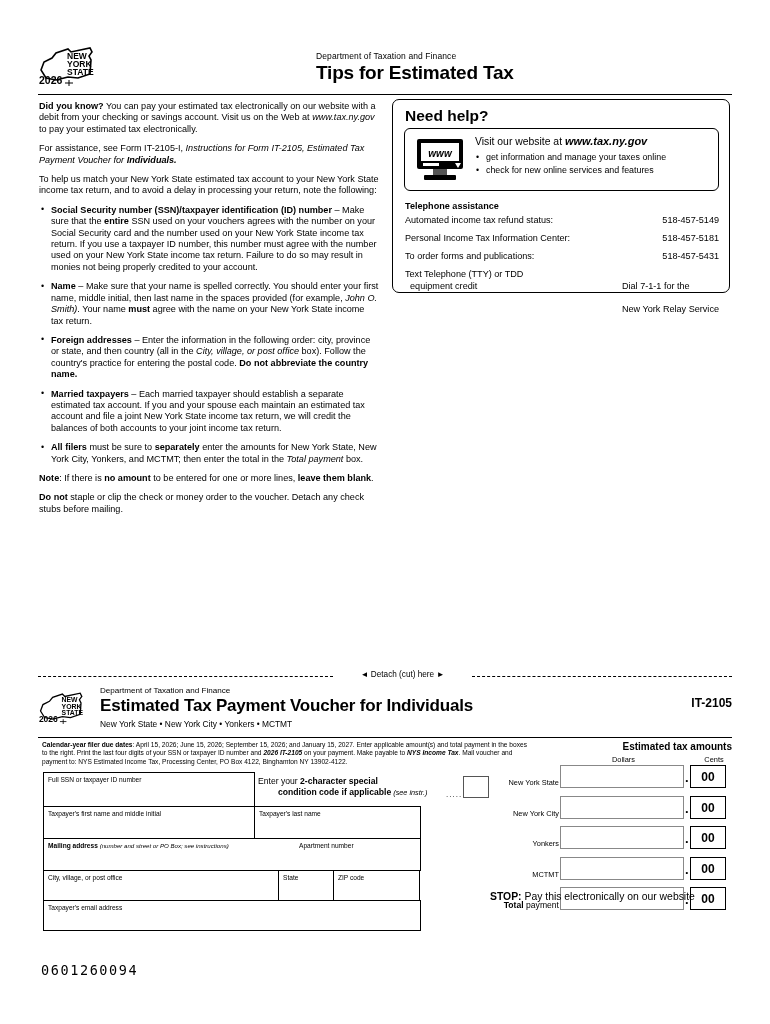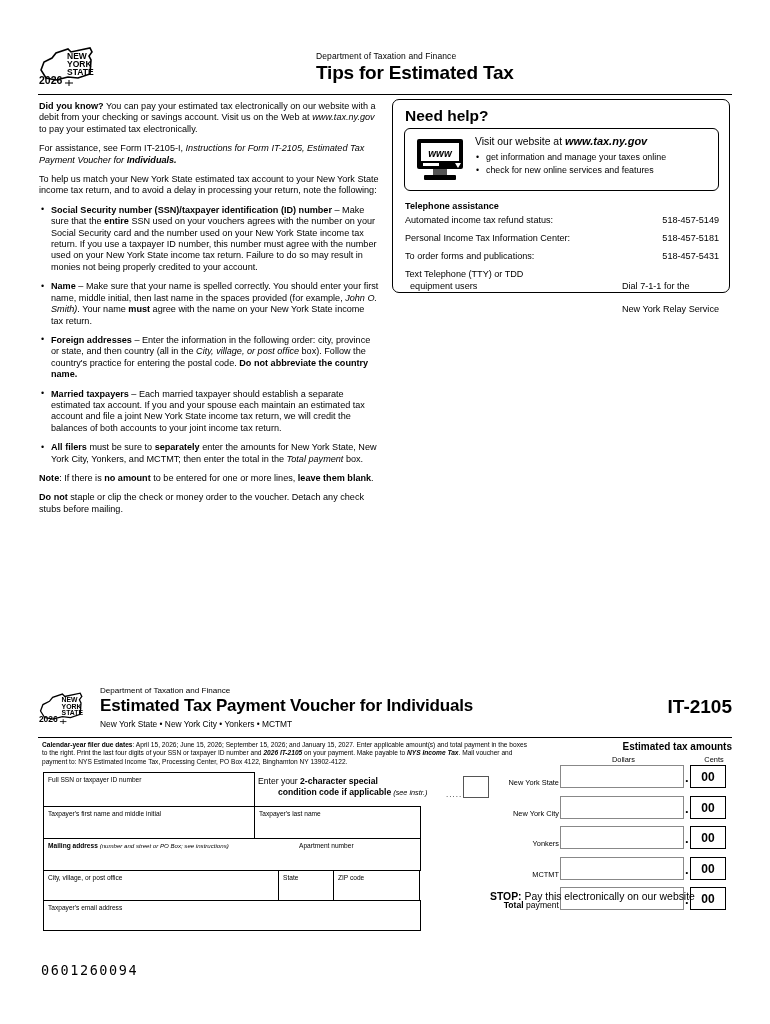--- a/index.html
+++ b/index.html
@@ -64,21 +64,21 @@
   .detach-dash-l { left:0; width:295px; }
   .detach-dash-r { left:434px; width:260px; }
   .detach-text { position:absolute; left:297px; top:0; width:135px; text-align:center; font-size:8.2px; }
 
   
   .v-head { position:absolute; left:38px; top:686px; width:694px; height:48px; }
   .logo-v { position:absolute; left:0; top:4px; }
   .v-dept { position:absolute; left:62px; top:0px; font-size:8.1px; }
   .v-title { position:absolute; left:62px; top:10px; font-size:17px; font-weight:bold; letter-spacing:-.2px; }
   .v-sub { position:absolute; left:62px; top:33px; font-size:8.4px; }
-  .v-formno { position:absolute; right:0; top:10px; font-size:19px; font-weight:bold; }
+  .v-formno { position:absolute; right:0; top:10px; font-size:12px; font-weight:bold; }
   .rule-v { position:absolute; left:38px; top:737px; width:694px; height:0; border-top:1.3px solid #000; }
 
   
   .due-para {
     position:absolute; left:42px; top:741px; width:492px;
     font-size:6.6px; line-height:8.4px; text-align:left;
   }
   .due-para b { font-weight:bold; }
   .due-para .bi { font-weight:bold; font-style:italic; }
 
@@ -227,30 +227,35 @@
         <span class="lbl">Personal Income Tax Information Center:</span>
         <span class="val">518-457-5181</span>
       </div>
       <div class="tel-row">
         <span class="lbl">To order forms and publications:</span>
         <span class="val">518-457-5431</span>
       </div>
       <div class="tel-row two">
         <span class="lbl">
           <span>Text Telephone (TTY) or TDD</span><br>
-          &nbsp;&nbsp;<span>equipment users</span>
+          &nbsp;&nbsp;<span>equipment credit</span>
         </span>
         <span class="val" style="text-align:left">
           <span>Dial 7-1-1 for the</span><br>
           <span>New York Relay Service</span>
         </span>
       </div>
     </div>
   </div>
 
+  <div class="detach-wrap">
+    <div class="detach-dash-l"></div>
+    <div class="detach-text">◄ Detach (cut) here ►</div>
+    <div class="detach-dash-r"></div>
+  </div>
 
   <div class="v-head">
     <div class="logo-v">
       <svg width="52" height="34" viewBox="0 0 64 42">
         <path d="M3 26 L6 18 L14 14 L18 9 L30 5 L33 8 L52 4 L54 8 L51 12 L53 16 L52 30 L40 34 L30 33 L18 36 L8 34 Z" fill="none" stroke="#000" stroke-width="1.6"></path>
         <text x="29" y="15" font-family="Liberation Sans, sans-serif" font-size="8.5" font-weight="bold">NEW</text>
         <text x="29" y="23" font-family="Liberation Sans, sans-serif" font-size="8.5" font-weight="bold">YORK</text>
         <text x="29" y="31" font-family="Liberation Sans, sans-serif" font-size="8.5" font-weight="bold">STATE</text>
         <text x="1" y="40" font-family="Liberation Sans, sans-serif" font-size="10.5" font-weight="bold">2026</text>
         <path d="M27 39 L35 39 M31 36 L31 42" stroke="#000" stroke-width="1"></path>

